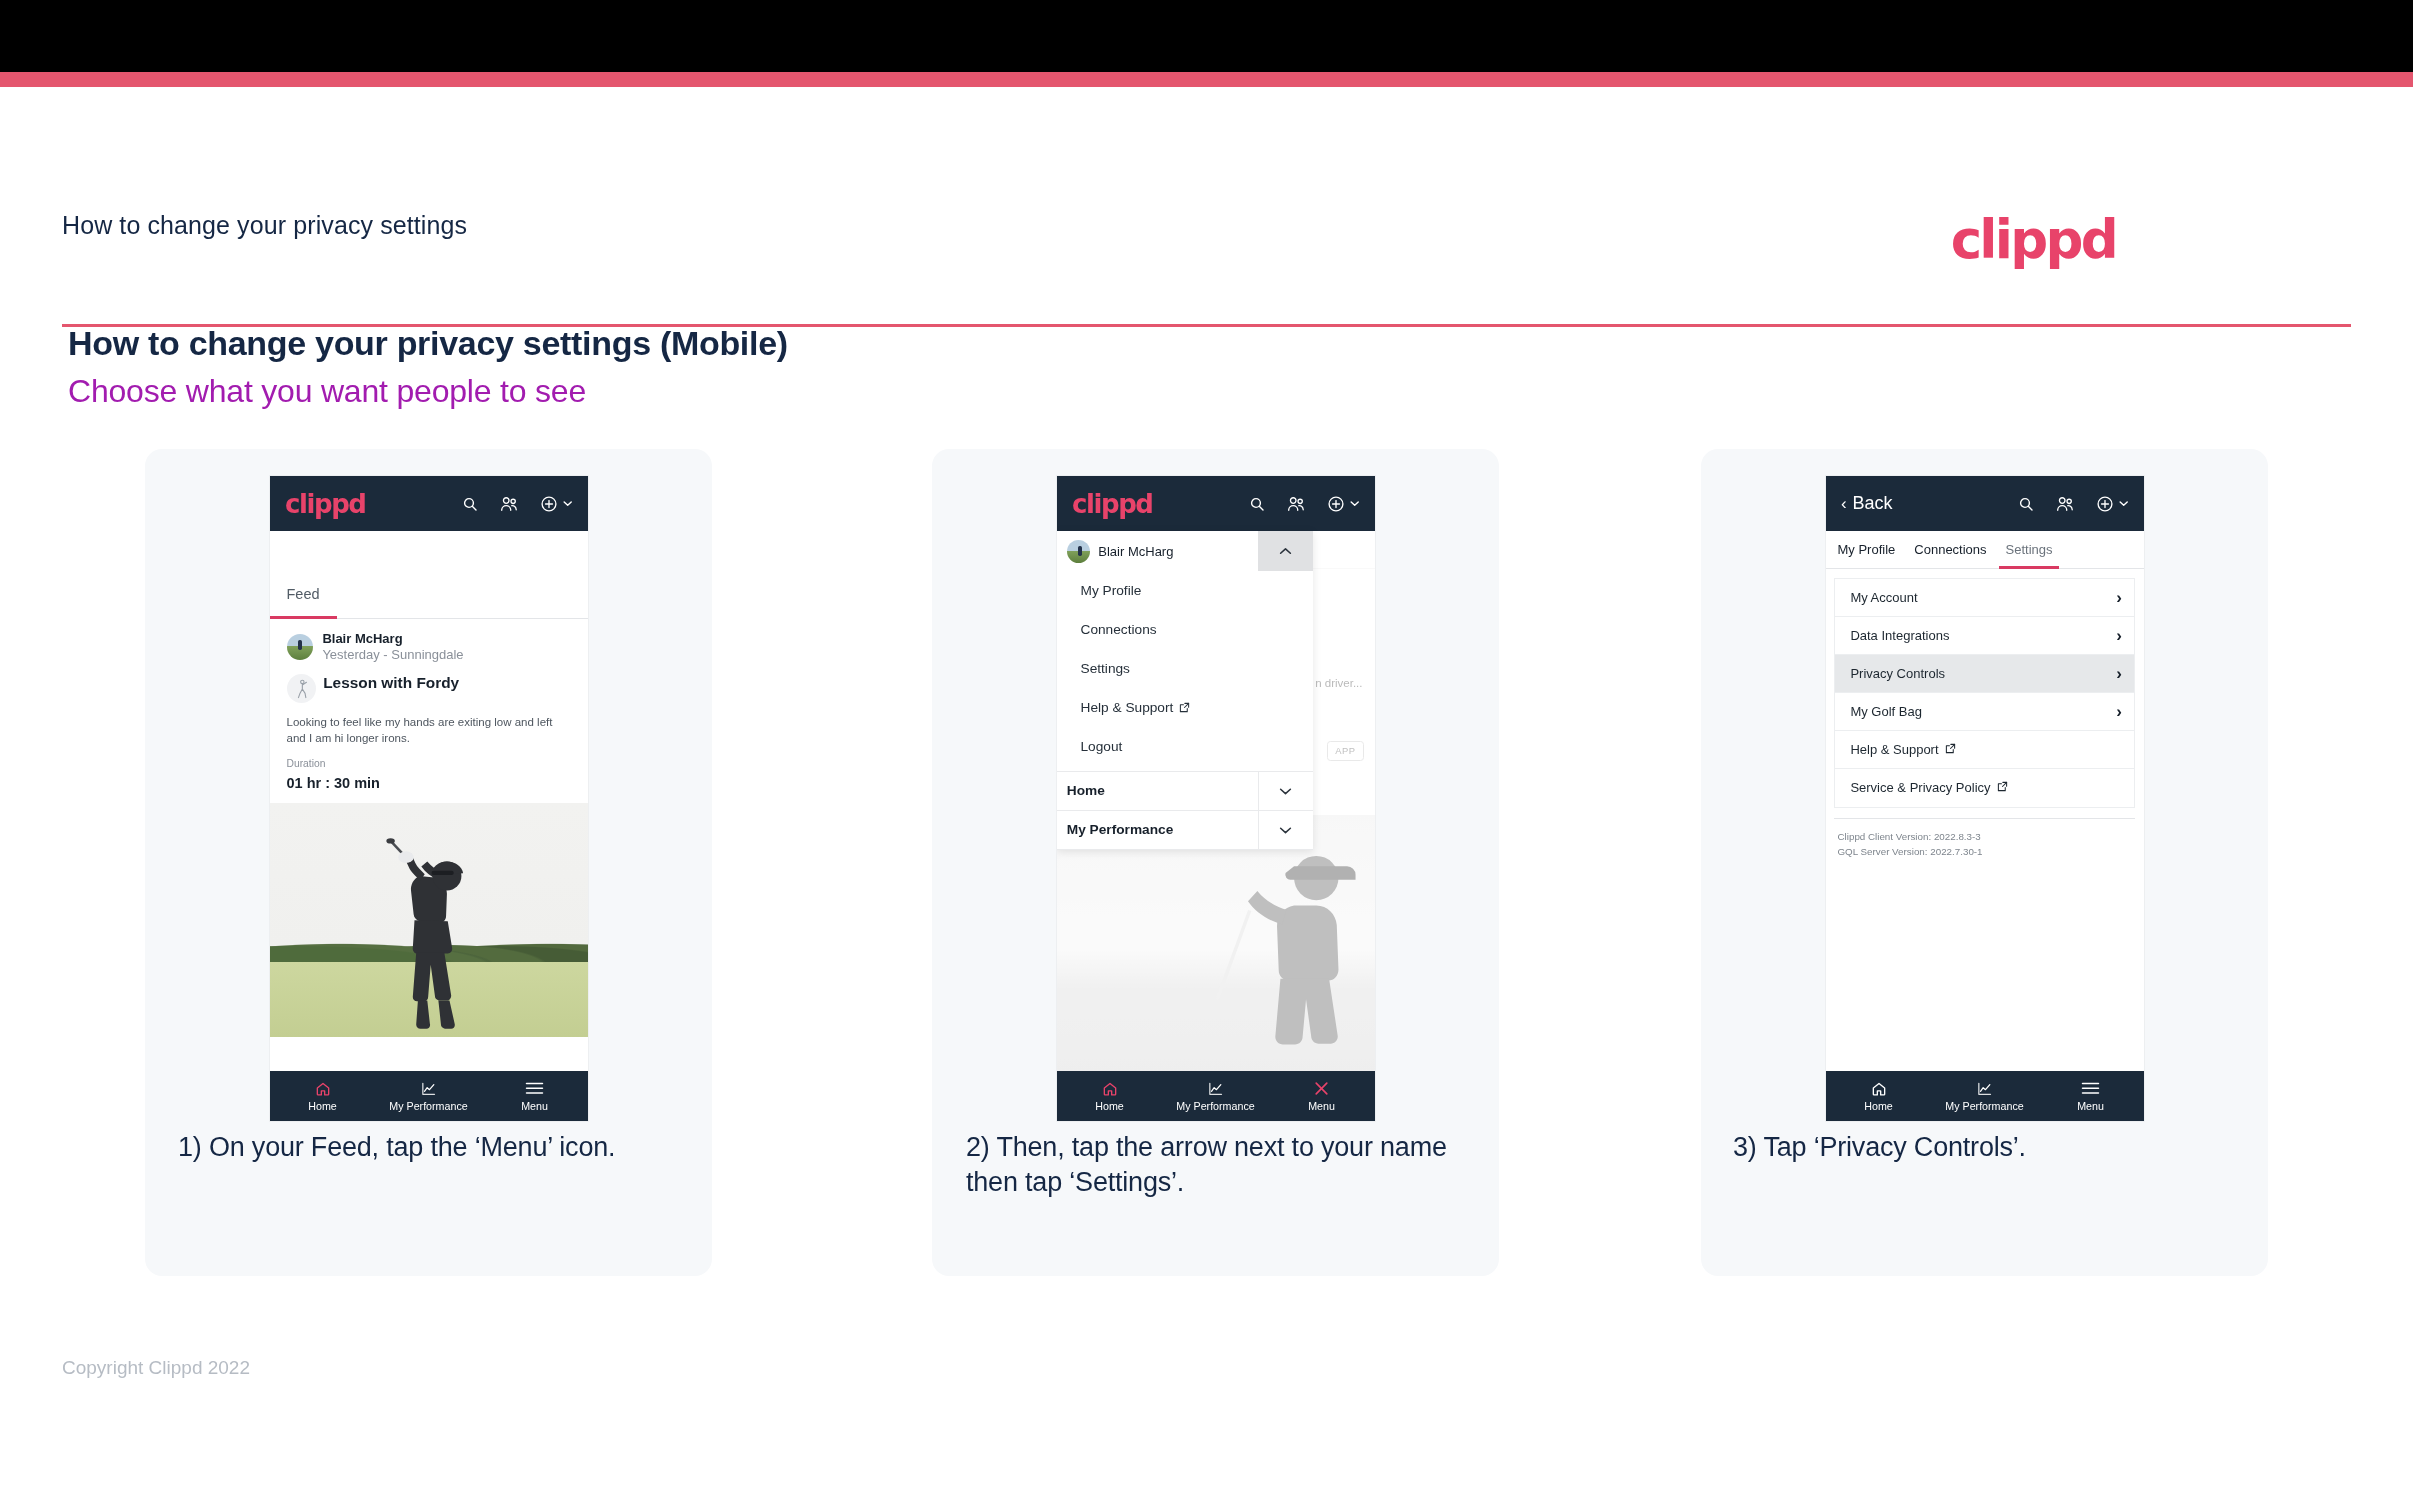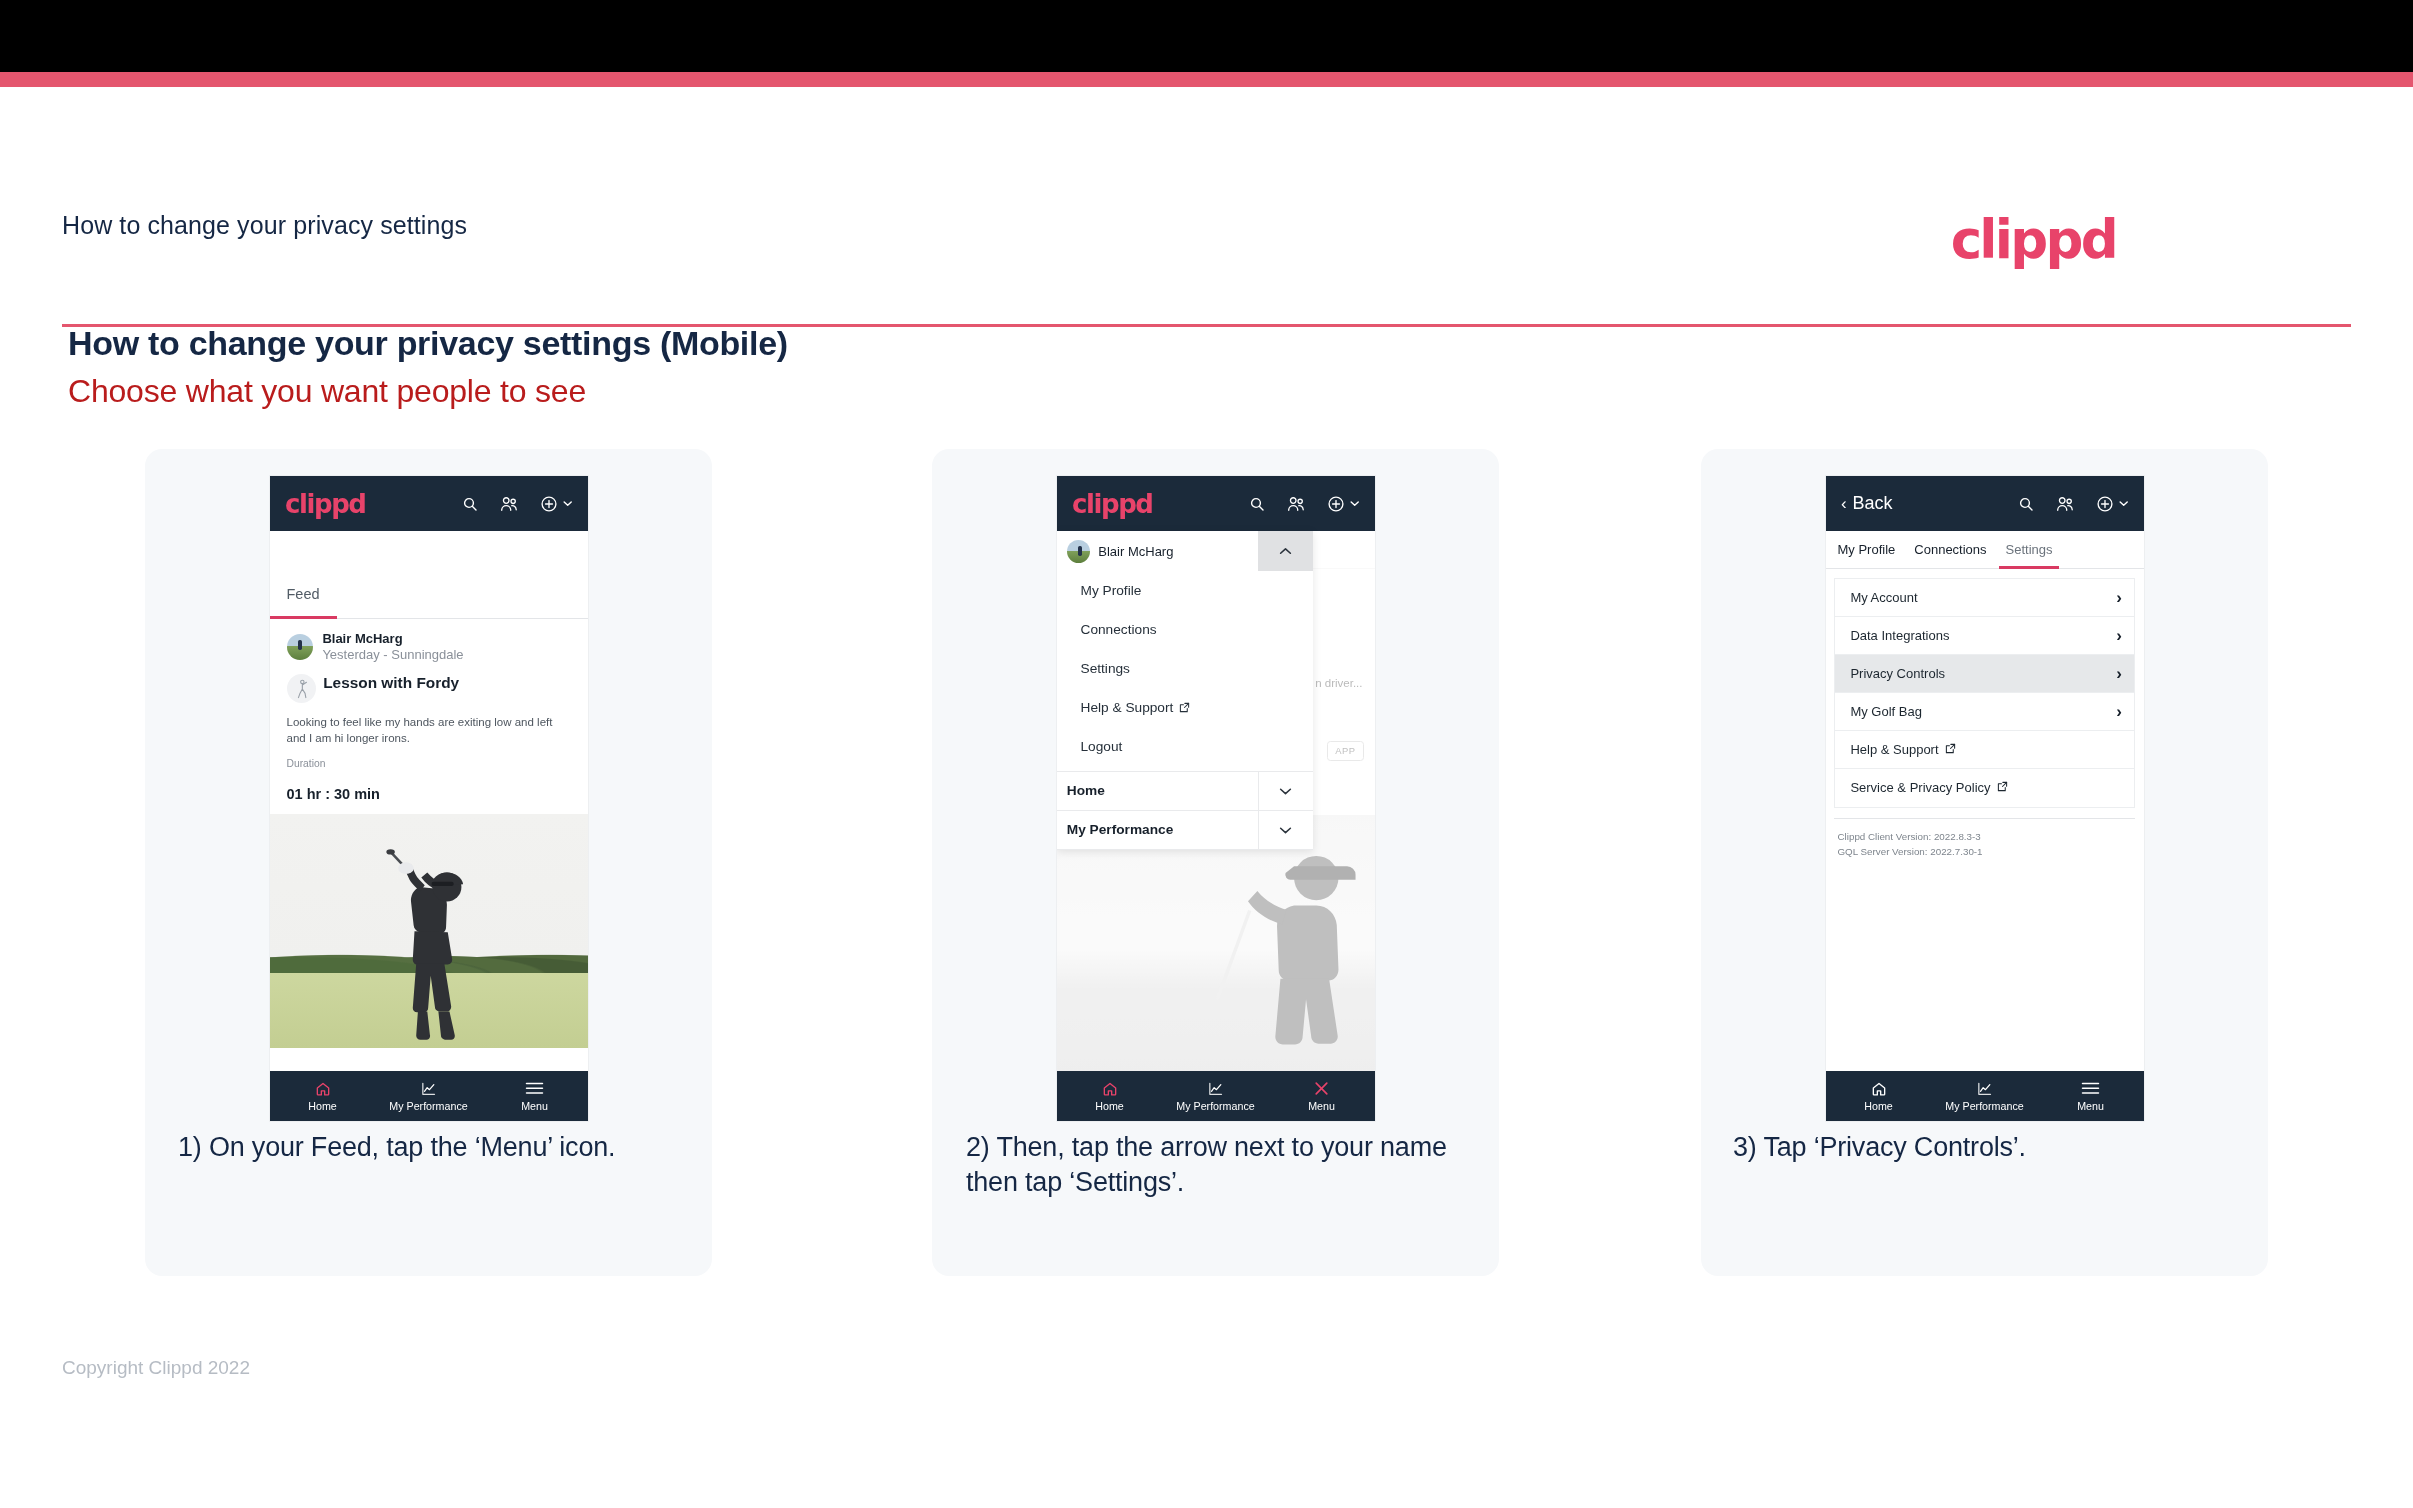--- a/index.html
+++ b/index.html
@@ -29,21 +29,21 @@
   }
   .header-rule { position:absolute; left:62px; top:237px; width:2289px; height:2.6px; background:#e4566e; }
 
   
   .page-title {
     position:absolute; left:68px; top:324px;
     font-size:34px; font-weight:700; color:#152744; letter-spacing:-0.3px;
   }
   .page-subtitle {
     position:absolute; left:68px; top:373px;
-    font-size:32px; font-weight:400; color:#b91c1c; letter-spacing:-0.2px;
+    font-size:32px; font-weight:400; color:#a21caf; letter-spacing:-0.2px;
   }
 
   
   .card {
     position:absolute; top:449px; width:567px; height:827px;
     background:#f6f8fa; border-radius:17px;
   }
   #card-0 { left:145px; }
   #card-1 { left:932px; }
   #card-2 { left:1701px; }
@@ -87,21 +87,21 @@
   .post-name { font-size:13px; font-weight:700; color:#17202b; line-height:1.2; }
   .post-meta { font-size:13px; color:#8a9099; line-height:1.3; }
   .lesson-row { display:flex; align-items:flex-start; gap:7.7px; margin-top:11px; }
   .lesson-ico {
     width:29px;height:29px;border-radius:50%;background:#f1f2f4;flex:none;
     display:flex;align-items:center;justify-content:center;
   }
   .lesson-title { font-size:15.4px; font-weight:700; color:#17202b; }
   .post-body { margin-top:10.3px; font-size:11.5px; color:#4e565f; line-height:1.45; }
   .dur-label { margin-top:11px; font-size:10.3px; color:#8a9099; }
-  .dur-value { margin-top:17px; font-size:14.5px; font-weight:700; color:#17202b; }
+  .dur-value { margin-top:6px; font-size:14.5px; font-weight:700; color:#17202b; }
 
   
   .photo {
     margin-top:12px; width:100%; height:234px; position:relative; overflow:hidden;
     background:linear-gradient(180deg,#f2f2f0 0%, #f0f0ee 62%, #c9cbb3 63%, #c6d39a 72%, #cfd9a2 100%);
   }
   .photo .treeline{position:absolute;left:0;right:0;top:54%;height:16%;background:
      radial-gradient(ellipse at 8% 100%, #4f6b3c 0 38%, transparent 40%),
      radial-gradient(ellipse at 22% 100%, #566f41 0 42%, transparent 44%),
      radial-gradient(ellipse at 38% 100%, #48603a 0 36%, transparent 38%),

